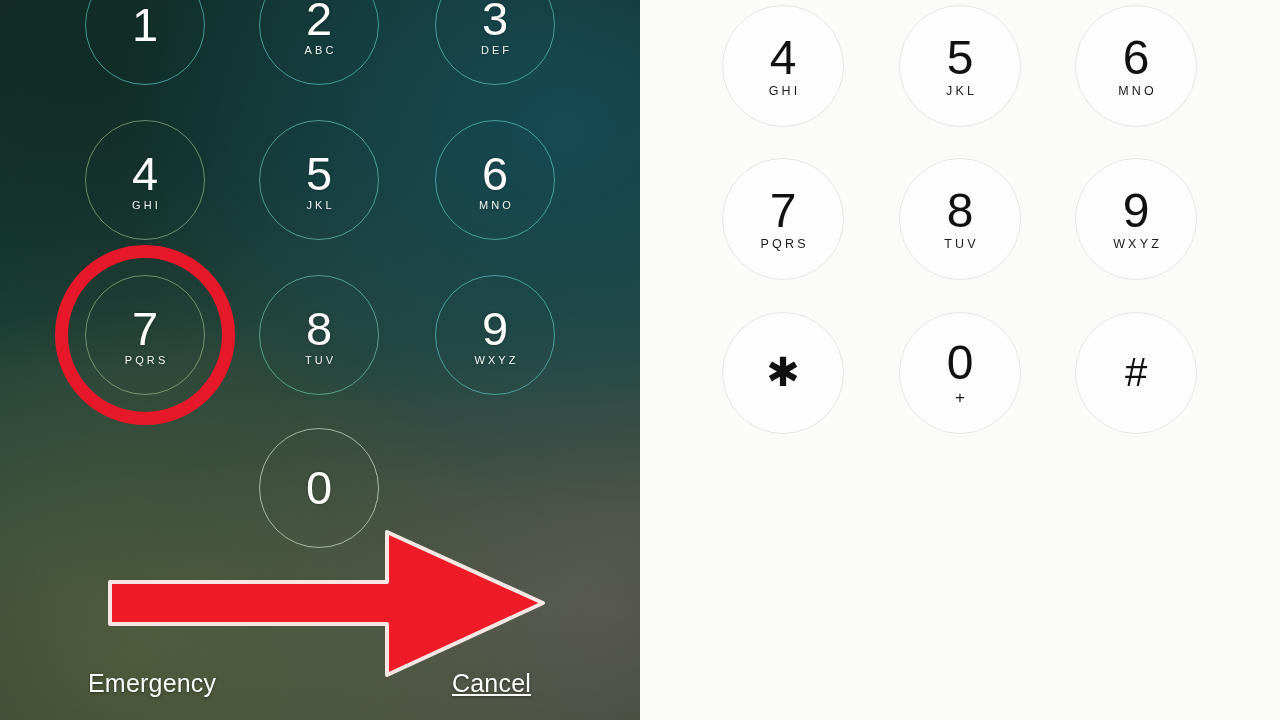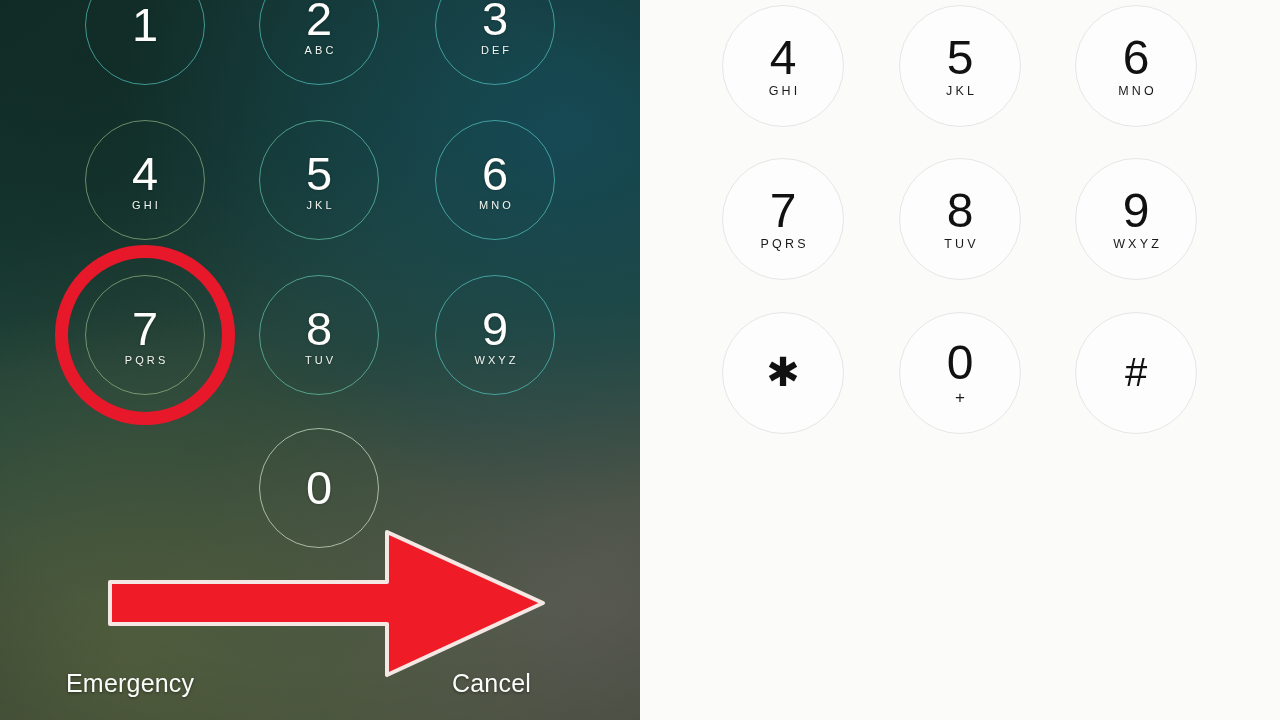--- a/index.html
+++ b/index.html
@@ -47,22 +47,22 @@
     border-radius:50%;border:13px solid #e8182b;box-sizing:border-box;z-index:6;
   }
 
   
   #lp-arrow{position:absolute;left:100px;top:520px;width:450px;height:165px;z-index:7;}
 
   .lp-footer{
     position:absolute;bottom:22px;font-size:25px;color:#fbfdfa;font-weight:400;
     letter-spacing:.2px;z-index:8;text-shadow:0 1px 3px rgba(0,0,0,.45);
   }
-  #lp-emergency{left:66px;}
-  #lp-cancel{left:452px;}
+  #lp-emergency{left:88px;}
+  #lp-cancel{left:452px;text-decoration:underline;}
 
   
   #right-panel{
     position:absolute;left:640px;top:0;width:640px;height:720px;overflow:hidden;
     background:#fbfbfa;
   }
   .rp-key{
     position:absolute;width:122px;height:122px;border-radius:50%;box-sizing:border-box;
     border:1.4px solid #e6e6e6;background:#fdfdfd;
     display:flex;flex-direction:column;align-items:center;justify-content:center;z-index:3;

